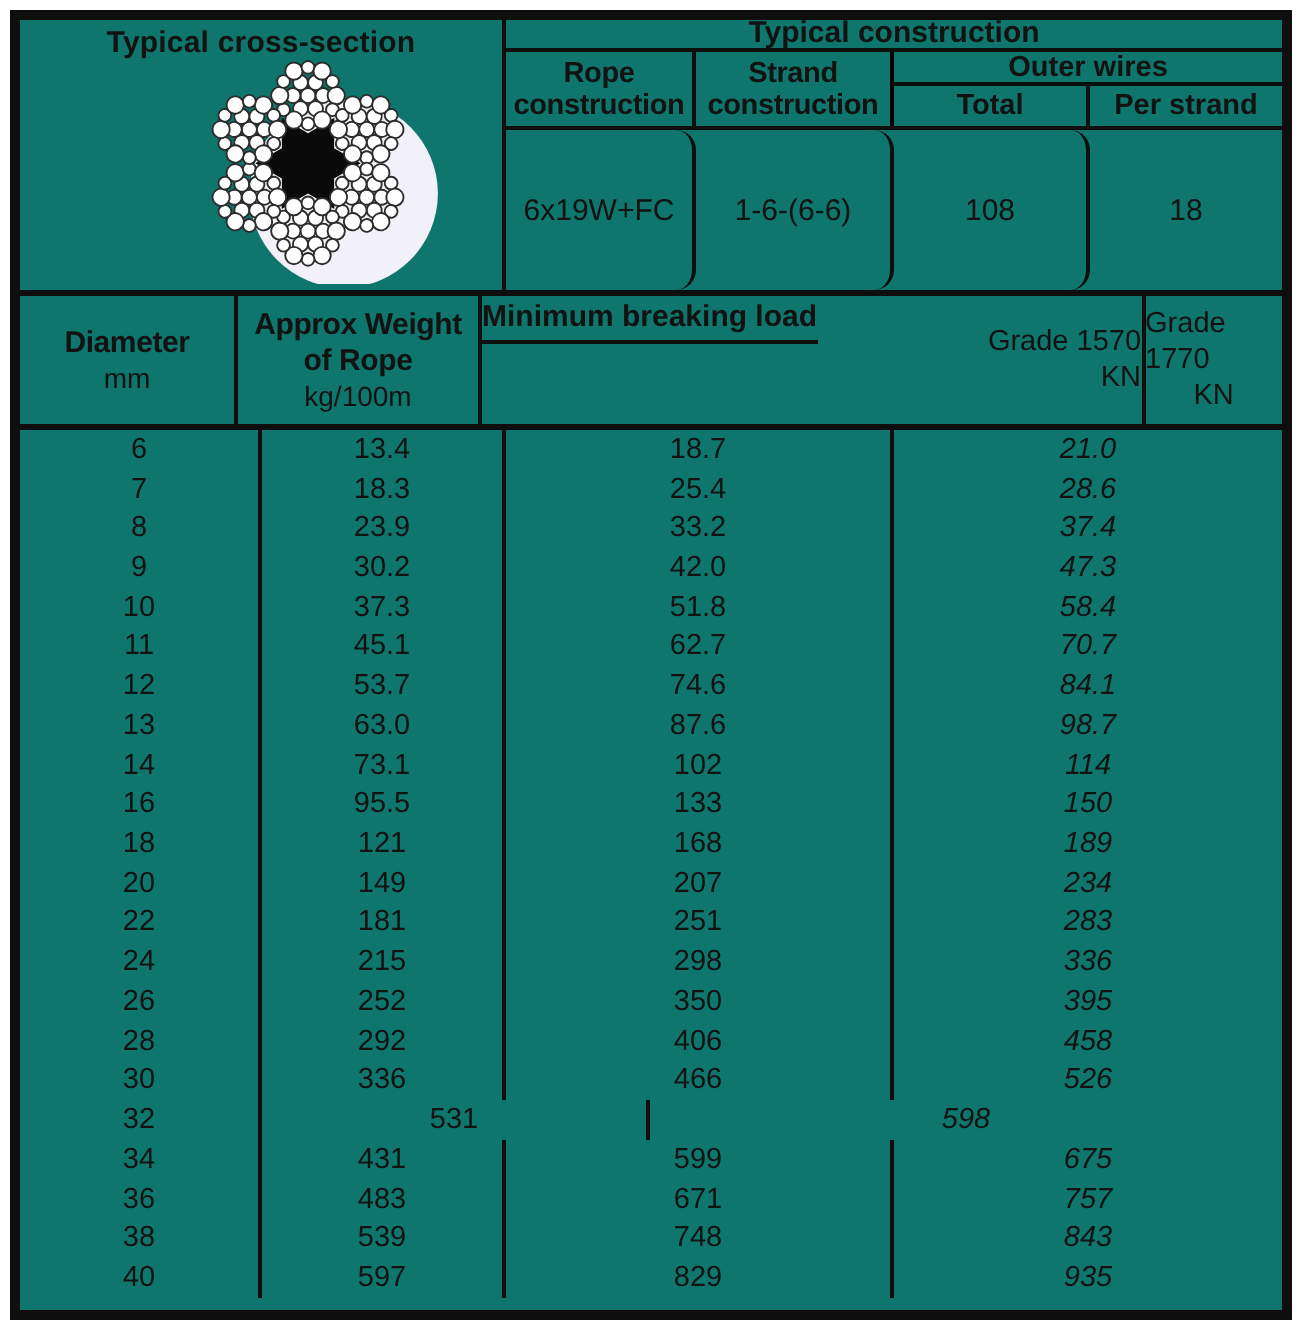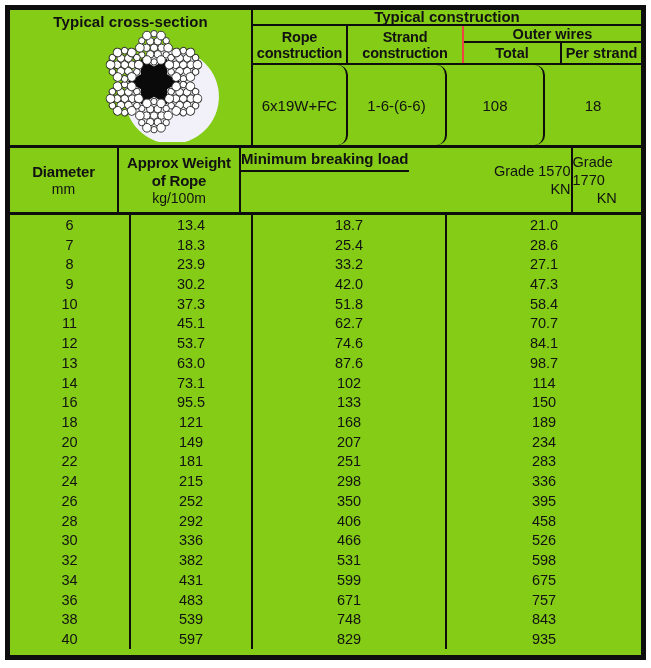--- a/index.html
+++ b/index.html
@@ -1,33 +1,33 @@
 <!DOCTYPE html>
 <html><head>
 <meta charset="utf-8">
 <style>
   * { margin:0; padding:0; box-sizing:border-box; }
   html,body { background:#fff; }
   body { width:651px; height:668px; font-family:"Liberation Sans", sans-serif; color:#121212; }
   .sheet { position:relative; width:651px; height:668px; background:#fff; overflow:hidden; }
-  .tbl { position:absolute; left:5px; top:5px; width:641px; height:655px; border:5px solid #0e0e0e; background:#84cc16; }
+  .tbl { position:absolute; left:5px; top:5px; width:641px; height:655px; border:5px solid #0e0e0e; background:#0f766e; }
 
   
   .sec1 { height:138px; border-bottom:3px solid #0e0e0e; display:flex; }
   .cross-cell { width:243px; border-right:2px solid #0e0e0e; position:relative; }
   .cross-title { text-align:center; font-weight:bold; font-size:15px; padding-top:3px; letter-spacing:0.1px; }
   .cross-img { position:absolute; left:64px; top:17px; }
 
   .constr { flex:1; display:flex; flex-direction:column; }
   .constr-title { height:16px; border-bottom:2px solid #0e0e0e; text-align:center; font-weight:bold; font-size:15px; line-height:14px; }
   .constr-head { height:39px; border-bottom:2px solid #0e0e0e; display:flex; }
   .ch { display:flex; align-items:center; justify-content:center; text-align:center;
         font-weight:bold; font-size:14.5px; line-height:16px; letter-spacing:-0.2px; }
   .ch-rope   { width:95px; border-right:2px solid #0e0e0e; }
-  .ch-strand { width:116px; border-right:2px solid #ef4444; }
+  .ch-strand { width:99px; border-right:2px solid #000000; }
   .outer-group { flex:1; display:flex; flex-direction:column; }
   .ow-title { height:17px; border-bottom:2px solid #0e0e0e; text-align:center; font-weight:bold; font-size:14.5px; line-height:16px; }
   .ow-cols { flex:1; display:flex; }
   .ow-total { width:98px; border-right:2px solid #0e0e0e; }
   .ow-per { flex:1; }
   .ow-cols .ch { letter-spacing:0; }
   .constr-vals { flex:1; display:flex; }
   .cv { display:flex; align-items:center; justify-content:center; font-size:15px; }
   .cv-rope   { width:95px; border-right:2px solid transparent; }
   .cv-strand { width:99px; border-right:2px solid transparent; }
@@ -49,21 +49,21 @@
   .g-1570 { width:164px; border-right:2px solid #0e0e0e;align-items:flex-end; }
   .g-1770 { flex:1;border-radius:17px; }
 
   
   .sec3 { height:434px; display:flex; flex-direction:column; }
   .drow { display:flex; height:19.727px; }
   .dcell { font-size:14.5px; text-align:center; display:flex; align-items:center; justify-content:center; }
   .c0 { width:121px; border-right:2px solid #0e0e0e; }
   .c1 { width:122px; border-right:2px solid #0e0e0e; }
   .c2 { width:194px; border-right:2px solid #0e0e0e; }
-  .c3 { flex:1; }
+  .c3 { flex:1;font-style:italic; }
 
   svg .wire { fill:#ffffff; stroke:#2c2c2c; stroke-width:1; }
 </style>
 </head>
 <body>
 
 <div class="sheet">
   <div class="tbl">
 
     <div class="sec1">
@@ -163,21 +163,21 @@
         <div class="drow">
           <div class="dcell c0">7</div>
           <div class="dcell c1">18.3</div>
           <div class="dcell c2">25.4</div>
           <div class="dcell c3">28.6</div>
         </div>
         <div class="drow">
           <div class="dcell c0">8</div>
           <div class="dcell c1">23.9</div>
           <div class="dcell c2">33.2</div>
-          <div class="dcell c3">27.1</div>
+          <div class="dcell c3">37.4</div>
         </div>
         <div class="drow">
           <div class="dcell c0">9</div>
           <div class="dcell c1">30.2</div>
           <div class="dcell c2">42.0</div>
           <div class="dcell c3">47.3</div>
         </div>
         <div class="drow">
           <div class="dcell c0">10</div>
           <div class="dcell c1">37.3</div>
@@ -251,21 +251,20 @@
           <div class="dcell c3">458</div>
         </div>
         <div class="drow">
           <div class="dcell c0">30</div>
           <div class="dcell c1">336</div>
           <div class="dcell c2">466</div>
           <div class="dcell c3">526</div>
         </div>
         <div class="drow">
           <div class="dcell c0">32</div>
-          <div class="dcell c1">382</div>
           <div class="dcell c2">531</div>
           <div class="dcell c3">598</div>
         </div>
         <div class="drow">
           <div class="dcell c0">34</div>
           <div class="dcell c1">431</div>
           <div class="dcell c2">599</div>
           <div class="dcell c3">675</div>
         </div>
         <div class="drow">

